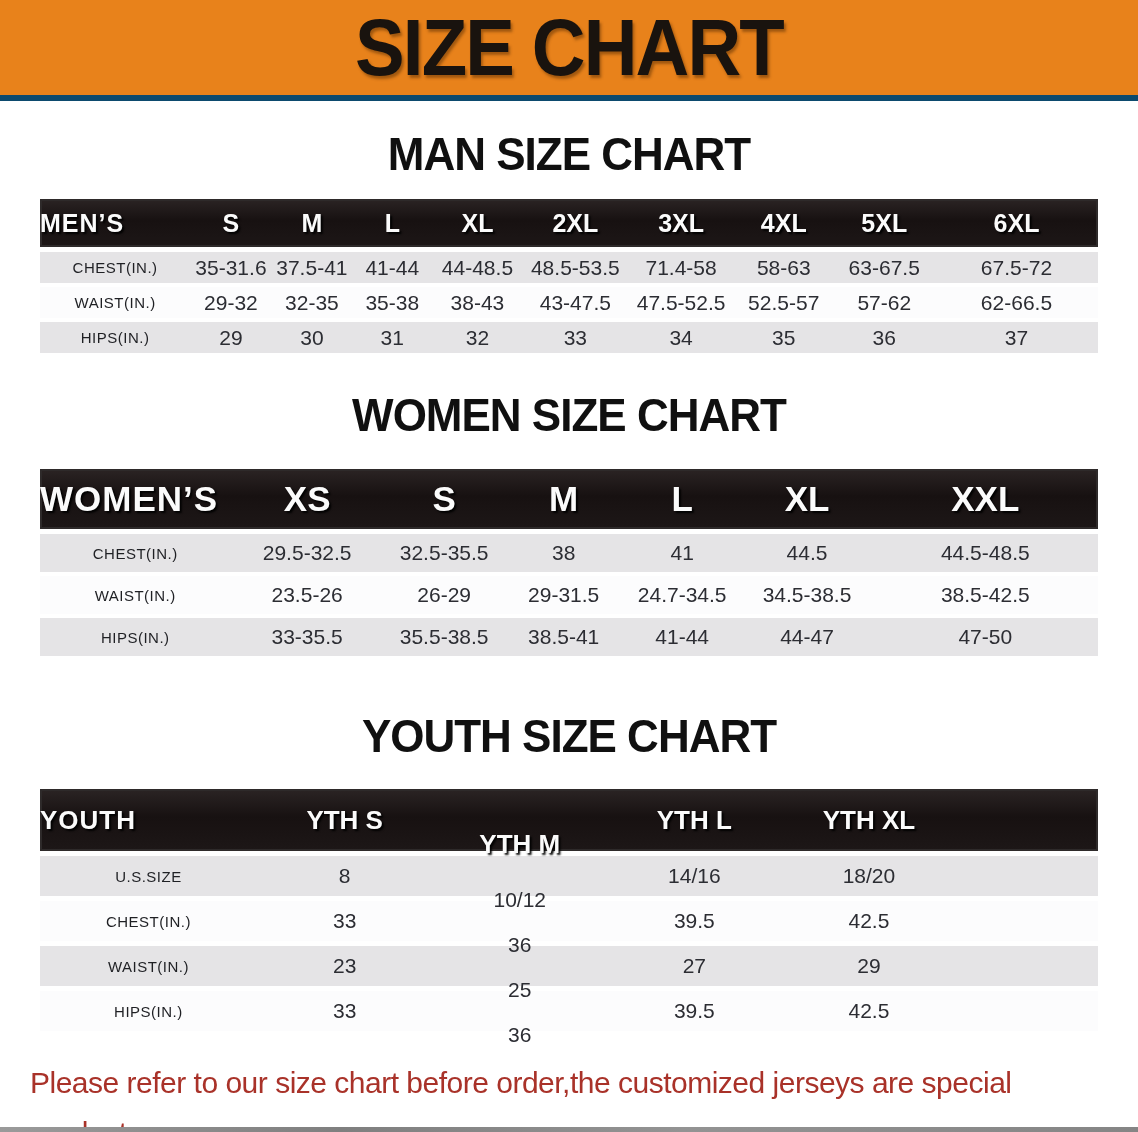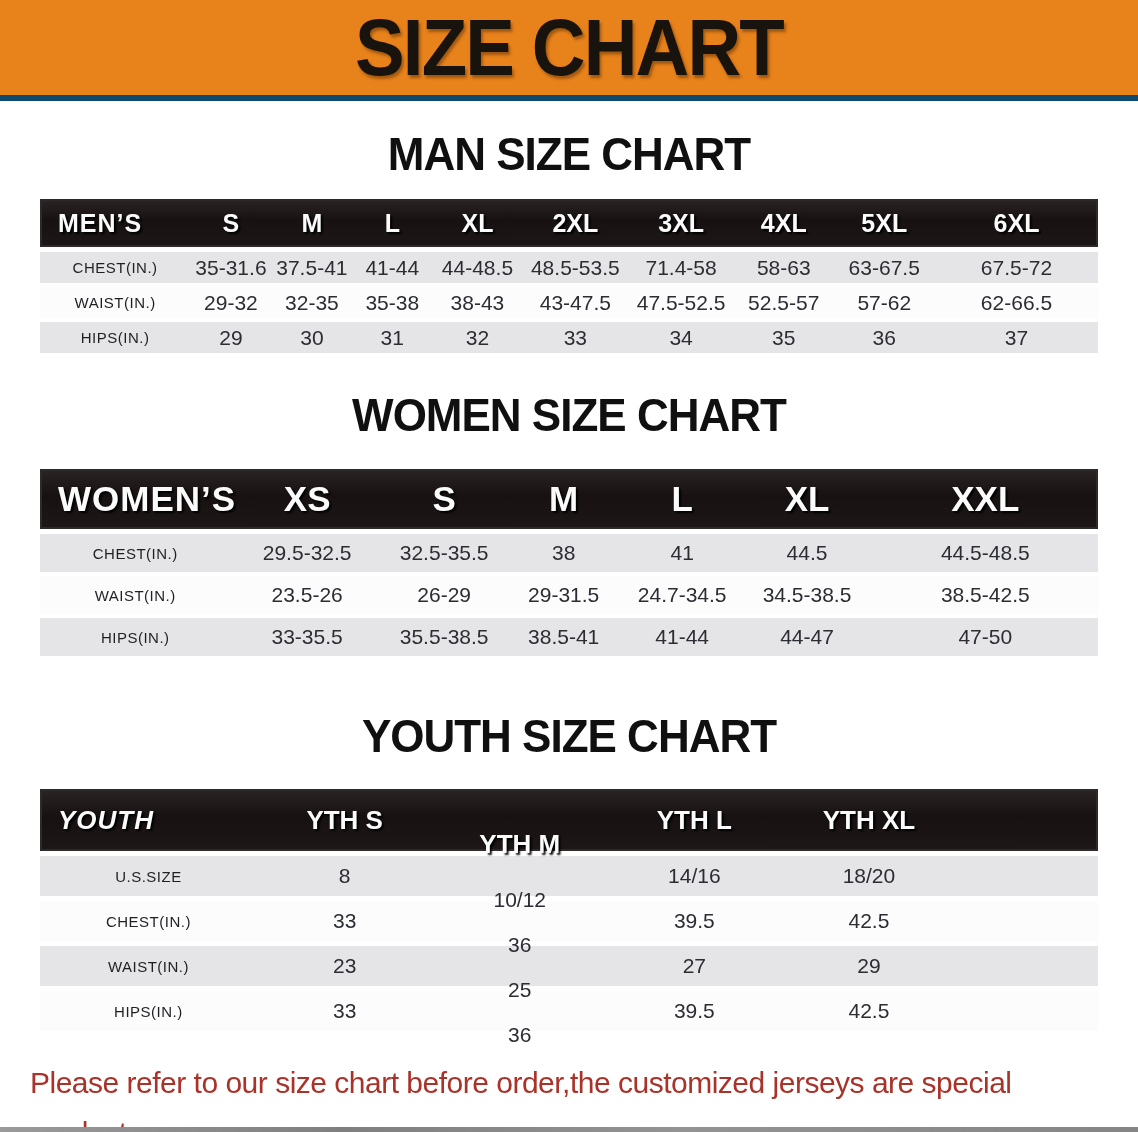--- a/index.html
+++ b/index.html
@@ -42,21 +42,21 @@
   .trow { display:flex; align-items:center; margin-bottom:4px; }
   .thead {
     background:linear-gradient(180deg,#2b2424 0%,#171111 45%,#1d1717 100%);
     color:#ffffff;
     box-shadow:inset 0 0 0 2px #2e2a2a;
   }
   .thead .tcell { font-weight:bold; color:#fbfbfb; text-shadow:2px 2px 2px rgba(0,0,0,.95); }
   .gray  { background:#E5E4E6; }
   .white { background:#FCFCFD; }
   .tcell { text-align:center; color:#2c2d33; font-size:21px; }
-  .thead .tfirst { text-align:left; padding-left:18px; box-sizing:border-box; }
+  .thead .tfirst { text-align:left; box-sizing:border-box; }
   .rowlabel { font-size:15px; color:#1f2024; letter-spacing:.5px; }
 
   
   #men-table .trow  { height:31px; }
   #men-table .thead { height:48px; margin-bottom:5px; }
   #men-table .thead .tfirst { font-size:30px; letter-spacing:1px; }
   #men-table .thead .tcell  { font-size:25px; }
   #men-table .trow > :nth-child(1){ width:14.2%; }
   #men-table .trow > :nth-child(2){ width:7.7%; }
   #men-table .trow > :nth-child(3){ width:7.6%; }
@@ -77,21 +77,21 @@
   #women-table .trow > :nth-child(2){ width:14.5%; }
   #women-table .trow > :nth-child(3){ width:11.4%; }
   #women-table .trow > :nth-child(4){ width:11.2%; }
   #women-table .trow > :nth-child(5){ width:11.2%; }
   #women-table .trow > :nth-child(6){ width:12.4%; }
   #women-table .trow > :nth-child(7){ width:21.3%; }
 
   
   #youth-table .trow  { height:40px; margin-bottom:5px; }
   #youth-table .thead { height:62px; }
-  #youth-table .thead .tfirst { font-size:28px; letter-spacing:1px;font-style:italic; }
+  #youth-table .thead .tfirst { font-size:28px; letter-spacing:1px; }
   #youth-table .thead .tcell  { font-size:26px; }
   #youth-table .trow > :nth-child(1){ width:20.5%; }
   #youth-table .trow > :nth-child(2){ width:16.6%; }
   #youth-table .trow > :nth-child(3){ width:16.5%;margin-top:48px; }
   #youth-table .trow > :nth-child(4){ width:16.5%; }
   #youth-table .trow > :nth-child(5){ width:16.5%; }
 
   
   .note {
     margin:27px 28px 0 30px;

